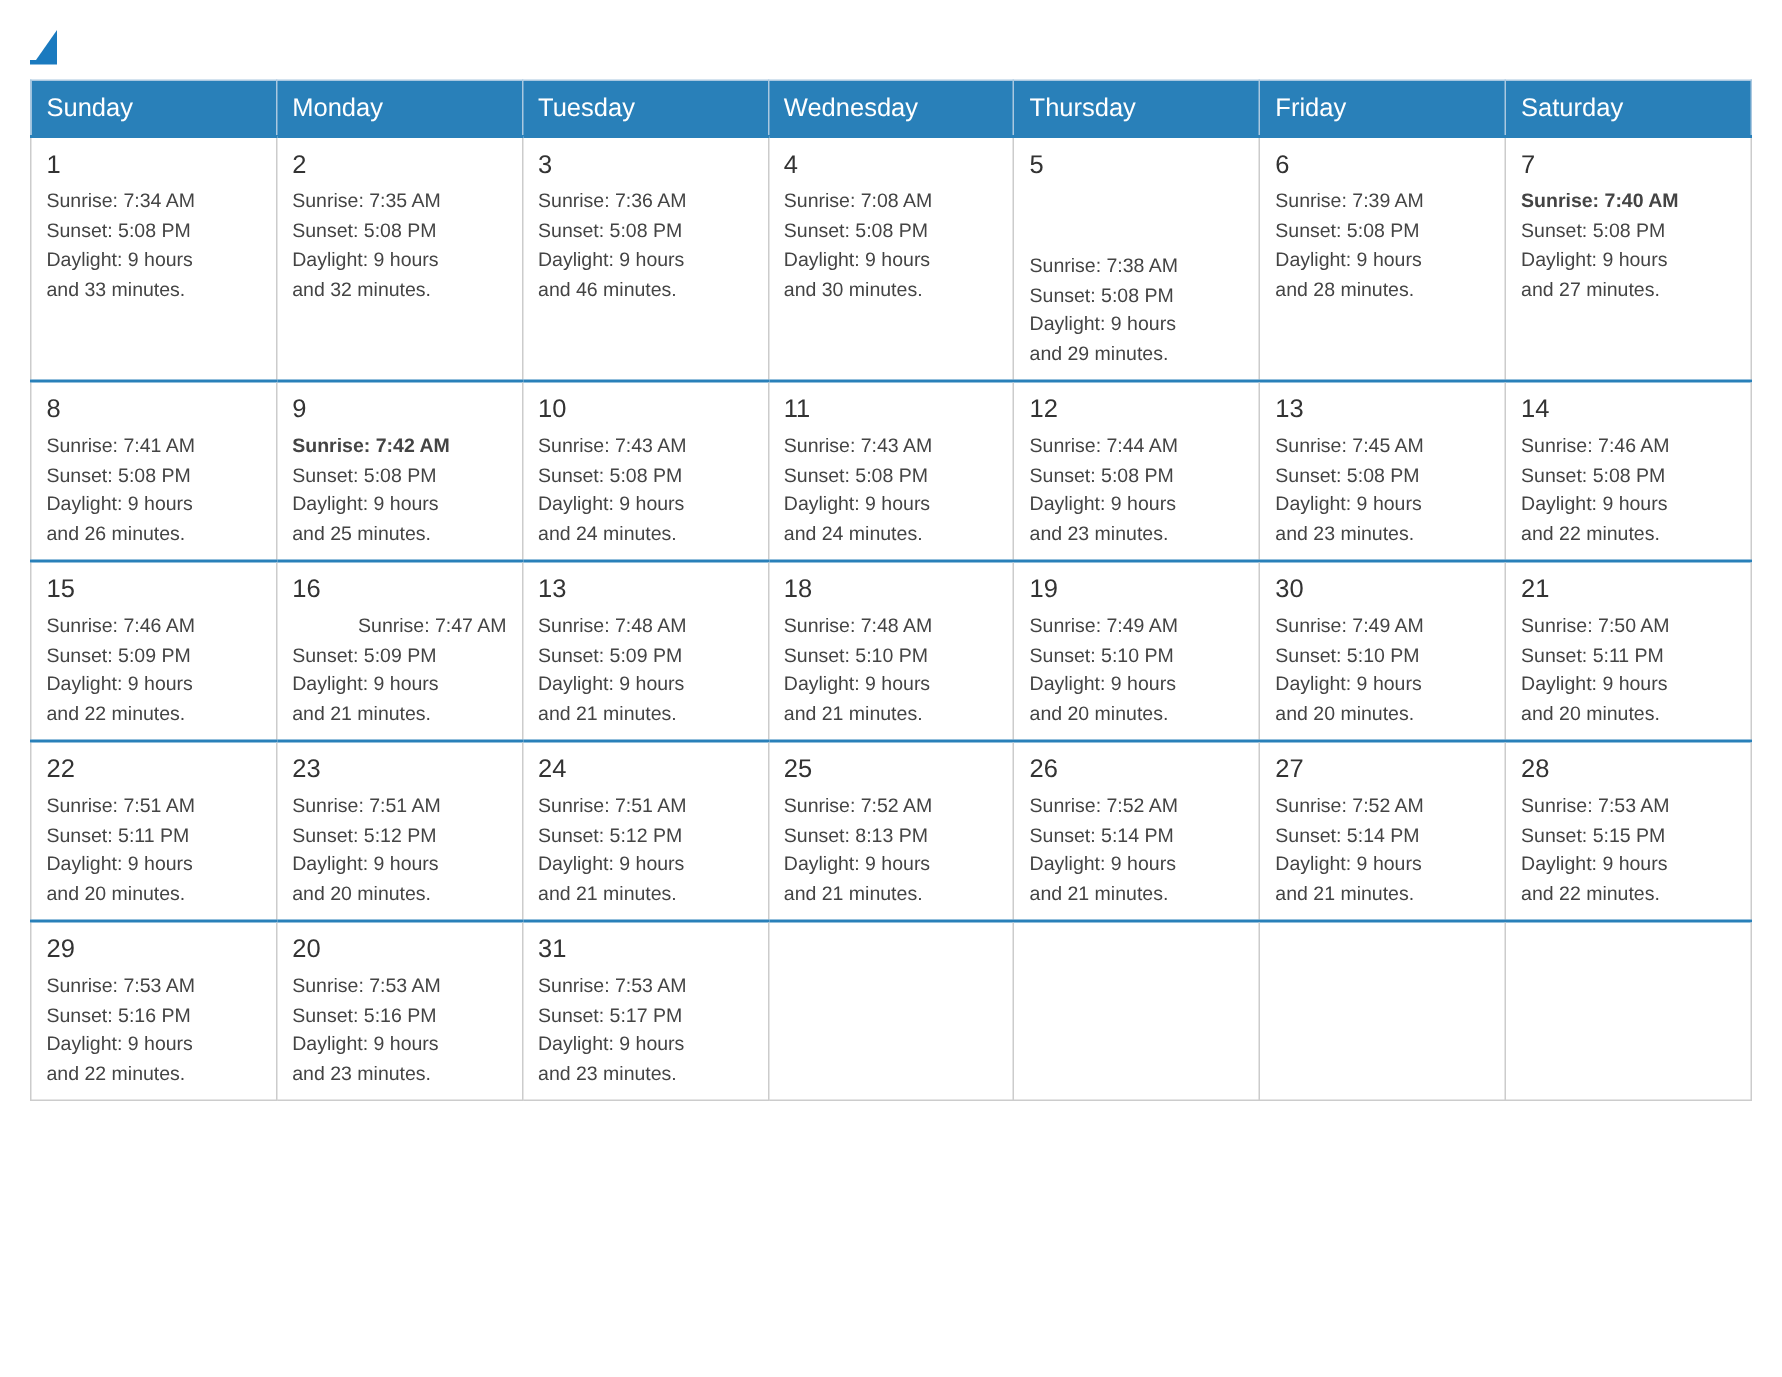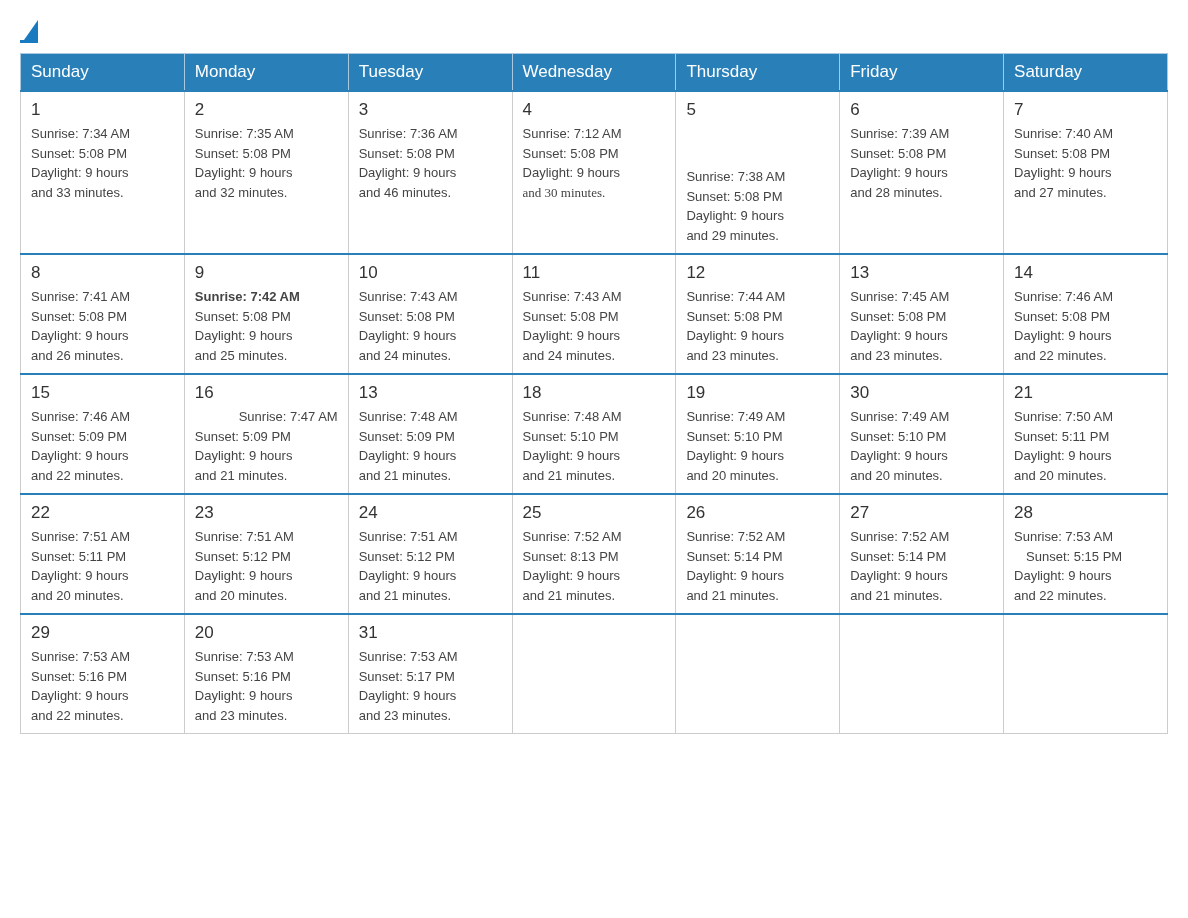--- a/index.html
+++ b/index.html
@@ -173,24 +173,24 @@
           <div class="day-info">
             <span style="display: block;">Sunrise: 7:36 AM</span>
             <span style="display: block;">Sunset: 5:08 PM</span>
             <span style="display: block;">Daylight: 9 hours</span>
             <span style="display: block;">and 46 minutes.</span>
           </div>
         </td>
         <td>
           <span class="day-number">4</span>
           <div class="day-info">
-            <span style="display: block;">Sunrise: 7:12 AM</span>
-            <span style="display: block;">Sunset: 5:08 PM</span>
-            <span style="display: block;">Daylight: 9 hours</span>
-            <span style="display: block; font-family: Liberation Serif, serif;">and 30 minutes.</span>
+            <span style="display: block;">Sunrise: 7:08 AM</span>
+            <span style="display: block;">Sunset: 5:08 PM</span>
+            <span style="display: block;">Daylight: 9 hours</span>
+            <span style="display: block;">and 30 minutes.</span>
           </div>
         </td>
         <td>
           <span class="day-number">5</span>
           <div class="day-info">
             <span style="display: block; margin-top: 47px;">Sunrise: 7:38 AM</span>
             <span style="display: block;">Sunset: 5:08 PM</span>
             <span style="display: block;">Daylight: 9 hours</span>
             <span style="display: block;">and 29 minutes.</span>
           </div>
@@ -200,21 +200,21 @@
           <div class="day-info">
             <span style="display: block;">Sunrise: 7:39 AM</span>
             <span style="display: block;">Sunset: 5:08 PM</span>
             <span style="display: block;">Daylight: 9 hours</span>
             <span style="display: block;">and 28 minutes.</span>
           </div>
         </td>
         <td>
           <span class="day-number">7</span>
           <div class="day-info">
-            <span style="display: block;">Sunrise: 7:40 AM</span>
+            <span style="display: block; font-weight: bold;">Sunrise: 7:40 AM</span>
             <span style="display: block;">Sunset: 5:08 PM</span>
             <span style="display: block;">Daylight: 9 hours</span>
             <span style="display: block;">and 27 minutes.</span>
           </div>
         </td>
       </tr>
       <tr>
         <td>
           <span class="day-number">8</span>
           <div class="day-info">
@@ -396,21 +396,21 @@
             <span style="display: block;">Sunrise: 7:52 AM</span>
             <span style="display: block;">Sunset: 5:14 PM</span>
             <span style="display: block;">Daylight: 9 hours</span>
             <span style="display: block;">and 21 minutes.</span>
           </div>
         </td>
         <td>
           <span class="day-number">28</span>
           <div class="day-info">
             <span style="display: block;">Sunrise: 7:53 AM</span>
-            <span style="display: block; margin-left: 12px;">Sunset: 5:15 PM</span>
+            <span style="display: block;">Sunset: 5:15 PM</span>
             <span style="display: block;">Daylight: 9 hours</span>
             <span style="display: block;">and 22 minutes.</span>
           </div>
         </td>
       </tr>
       <tr>
         <td>
           <span class="day-number">29</span>
           <div class="day-info">
             <span style="display: block;">Sunrise: 7:53 AM</span>

